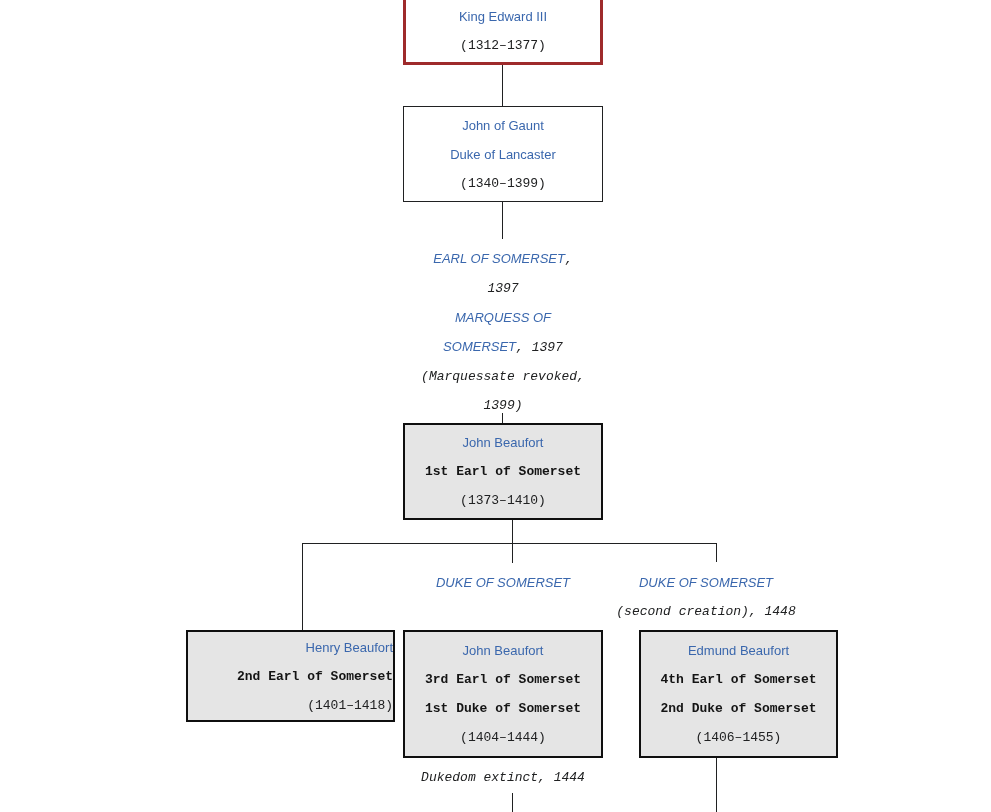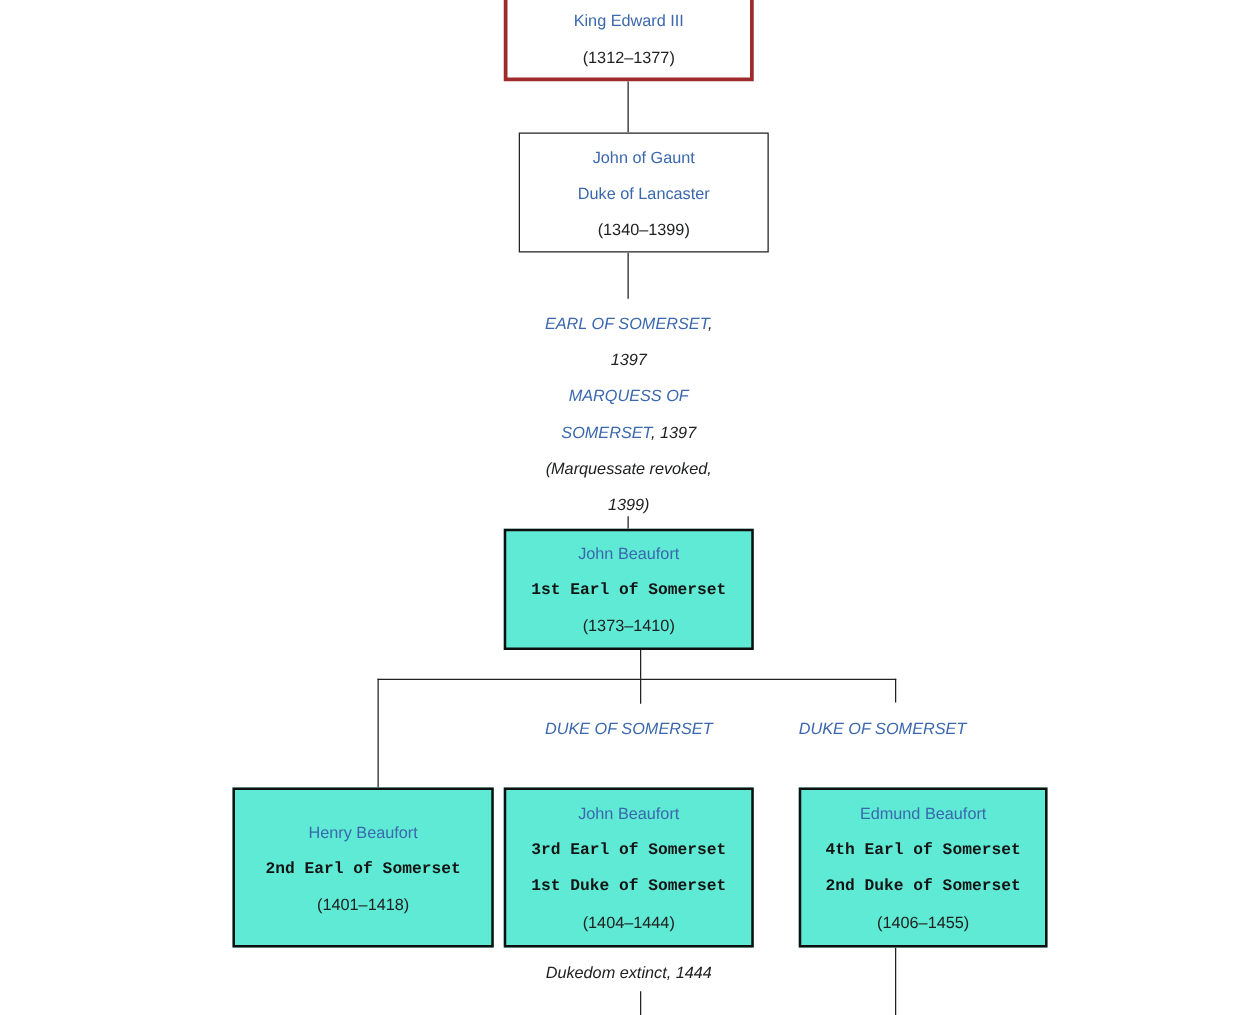--- a/index.html
+++ b/index.html
@@ -20,27 +20,27 @@
   .node {
     position: absolute;
     box-sizing: border-box;
     display: flex;
     flex-direction: column;
     justify-content: center;
     align-items: center;
     text-align: center;
     line-height: 29px;
   }
-  .node.cyan { background: #5eead4; border: 2.5px solid #0f0f0f; }
+  .node.cyan { background: #e5e5e5; border: 2.5px solid #0f0f0f; }
   .node.white-thin { background: #ffffff; border: 1px solid #202122; }
   .node.red { background: #ffffff; border: 3px solid #9e2a2b; }
 
   .link { color: #3a67ad; text-decoration: none; cursor: pointer; }
   .bold { font-weight: 700; color: #141414; font-family: Liberation Mono, monospace; }
-  .plain { color: #202122; }
+  .plain { color: #202122; font-family: Liberation Mono, monospace; }
 
   .ann {
     position: absolute;
     text-align: center;
     line-height: 29px;
     font-style: italic;
   }
   .ann .link { font-style: italic; }
 
   .nowrap { white-space: nowrap; }
@@ -59,21 +59,21 @@
   <div class="line v" style="left:512px; top:543px; height:20px;"></div>
   <div class="line v" style="left:716px; top:543px; height:19px;"></div>
   <div class="line v" style="left:512px; top:793px; height:19px;"></div>
   <div class="line v" style="left:716px; top:758px; height:54px;"></div>
 
   <div class="node red" style="left:403px; top:-4px; width:200px; height:69px;">
     <a class="link">King Edward III</a>
     <div class="plain">(1312–1377)</div>
   </div>
 
-  <div class="node white-thin" style="left:415px; top:106px; width:200px; height:96px;">
+  <div class="node white-thin" style="left:403px; top:106px; width:200px; height:96px;">
     <a class="link">John of Gaunt</a>
     <a class="link">Duke of Lancaster</a>
     <div class="plain">(1340–1399)</div>
   </div>
 
   <div class="ann" style="left:353px; top:244px; width:300px;">
     <div class="nowrap"><a class="link">EARL OF SOMERSET</a><span class="plain">,</span></div>
     <div class="plain">1397</div>
     <div class="nowrap"><a class="link">MARQUESS OF</a></div>
     <div class="nowrap"><a class="link">SOMERSET</a><span class="plain">, 1397</span></div>
@@ -86,23 +86,24 @@
     <div class="bold">1st Earl of Somerset</div>
     <div class="plain">(1373–1410)</div>
   </div>
 
   <div class="ann" style="left:393px; top:568px; width:220px;">
     <div class="nowrap"><a class="link">DUKE OF SOMERSET</a></div>
   </div>
 
   <div class="ann" style="left:596px; top:568px; width:220px;">
     <div class="nowrap"><a class="link">DUKE OF SOMERSET</a></div>
+    <div class="plain nowrap">(second creation), 1448</div>
   </div>
 
-  <div class="node cyan" style="left:186px; top:630px; width:209px; height:128px;">
+  <div class="node cyan" style="left:186px; top:630px; width:209px; height:92px;align-items:flex-end;">
     <a class="link">Henry Beaufort</a>
     <div class="bold">2nd Earl of Somerset</div>
     <div class="plain">(1401–1418)</div>
   </div>
 
   <div class="node cyan" style="left:403px; top:630px; width:200px; height:128px;">
     <a class="link">John Beaufort</a>
     <div class="bold">3rd Earl of Somerset</div>
     <div class="bold">1st Duke of Somerset</div>
     <div class="plain">(1404–1444)</div>

